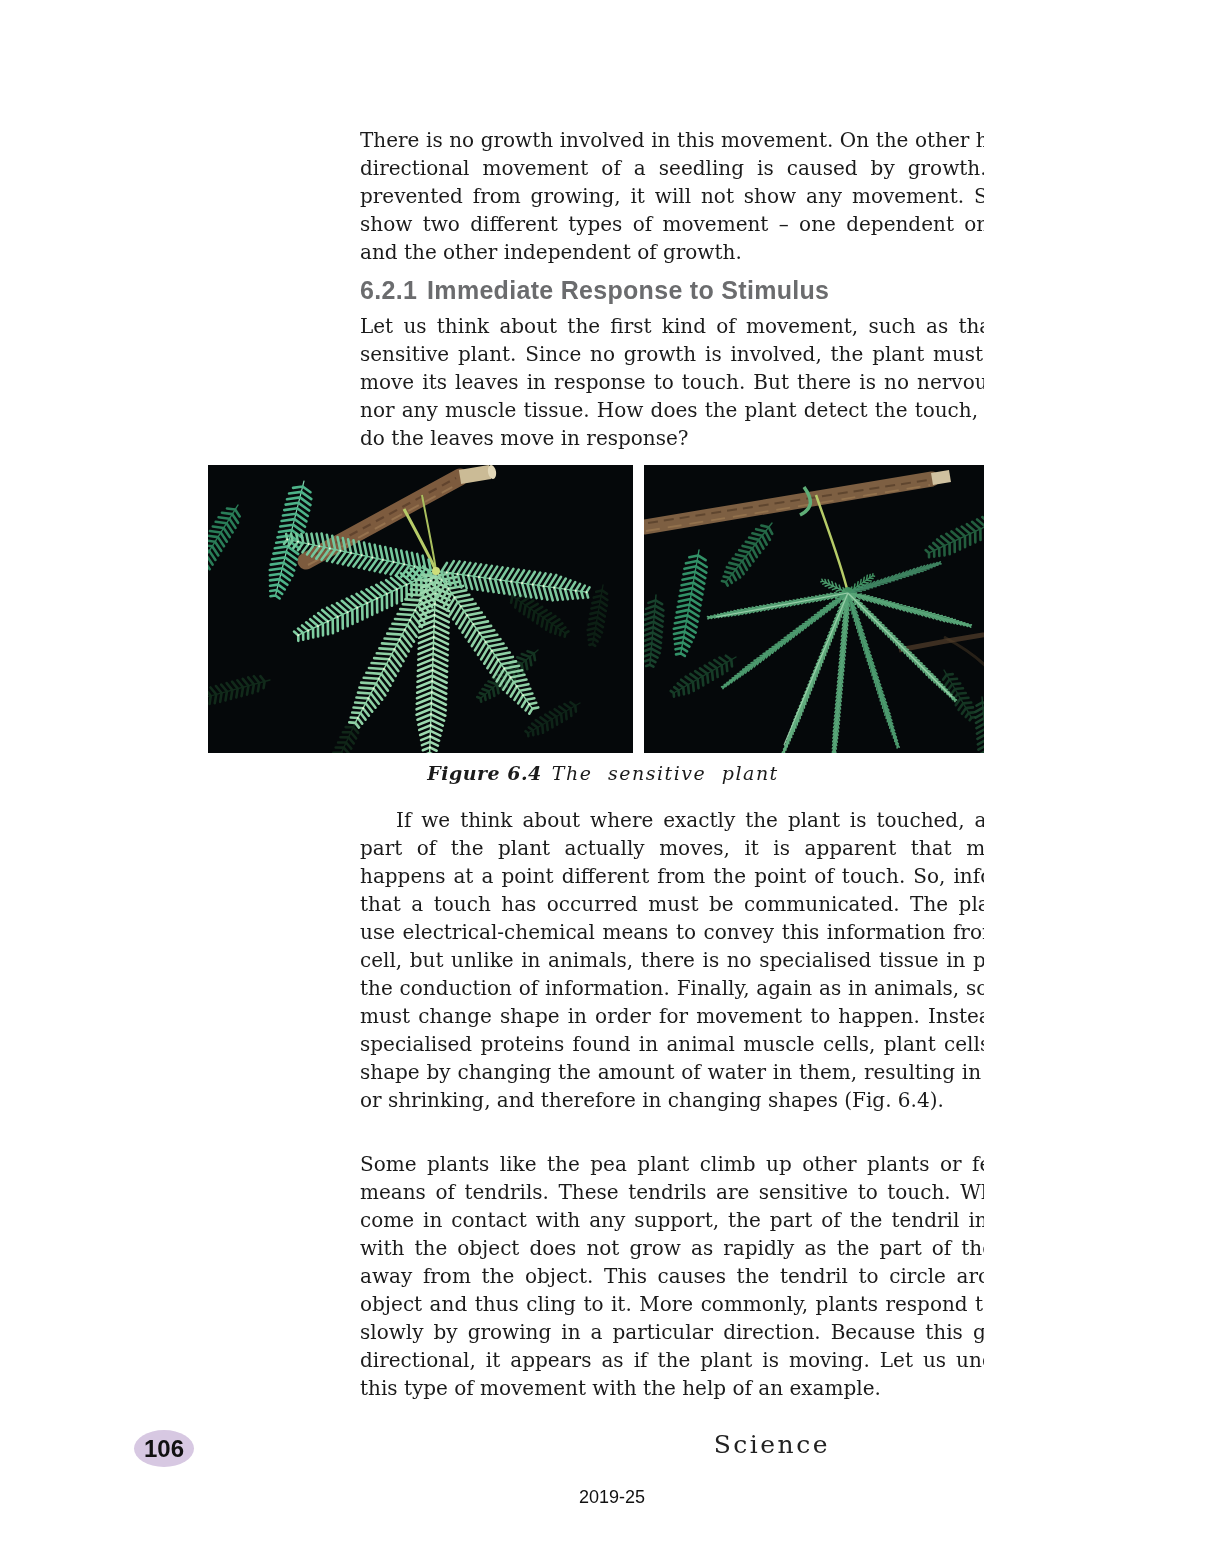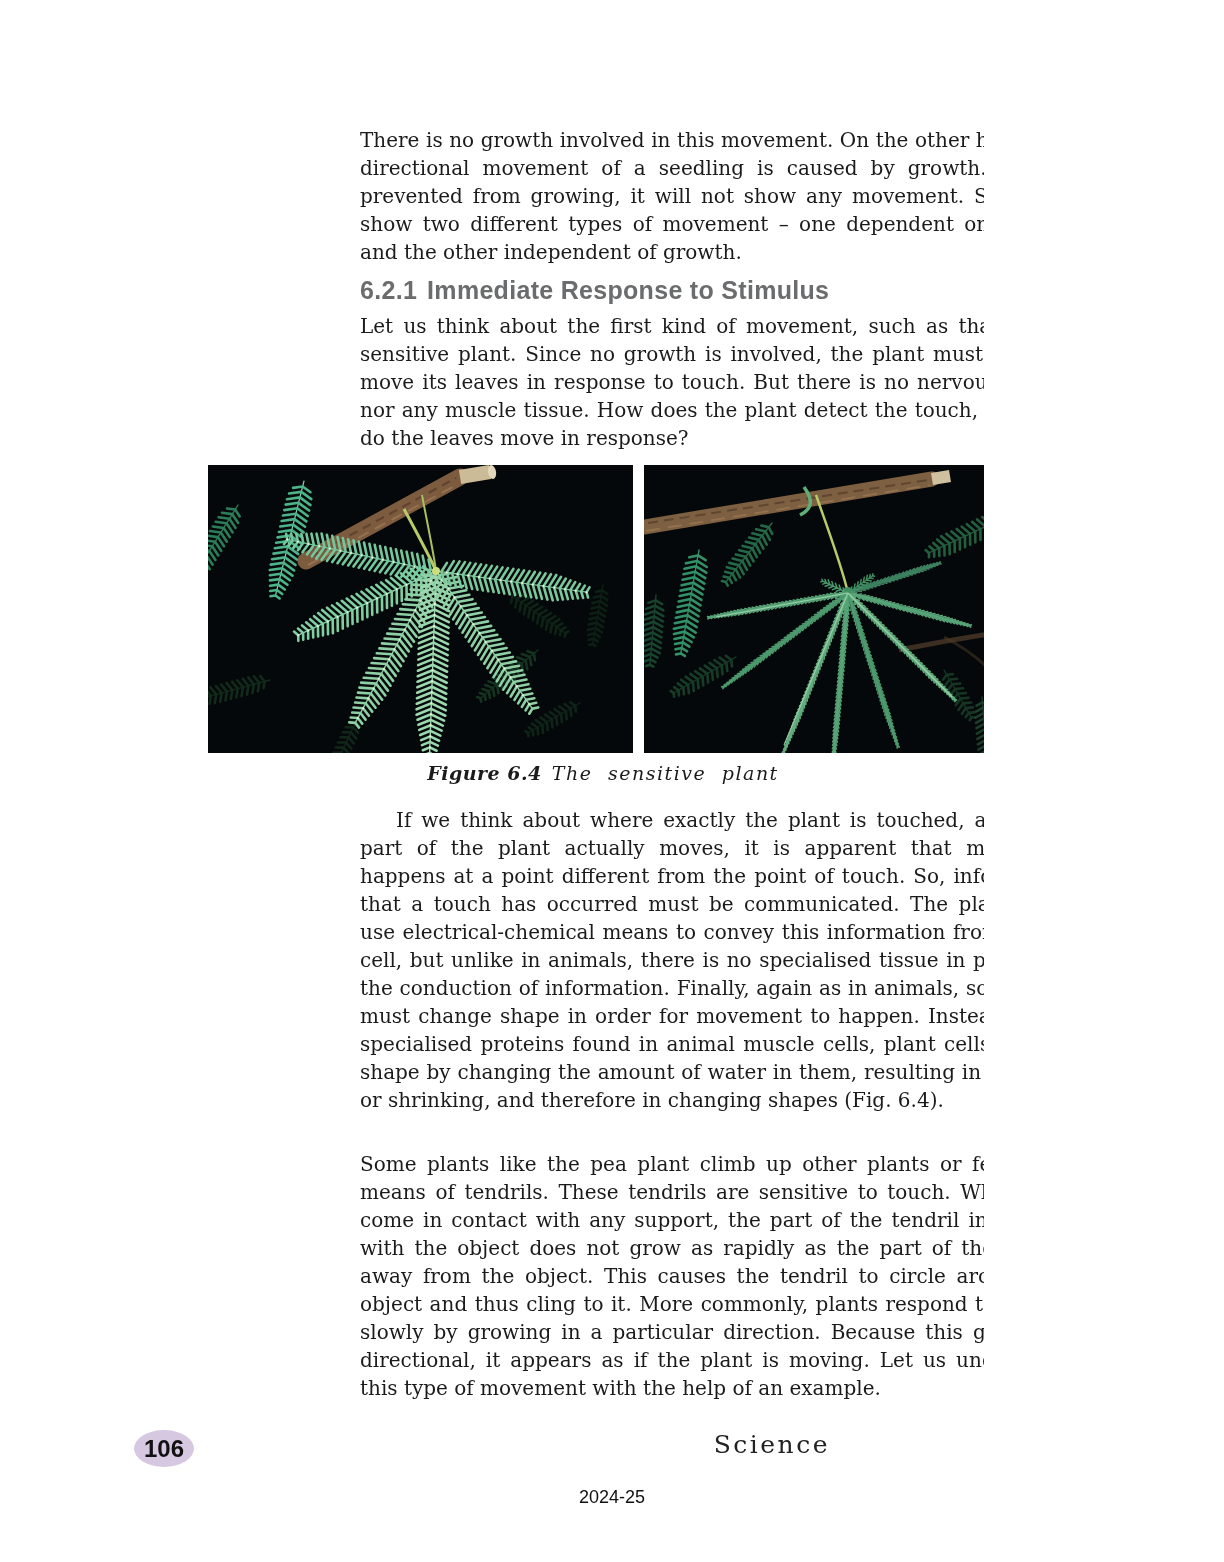--- a/index.html
+++ b/index.html
@@ -996,15 +996,15 @@
 
 
   <p class="body-para" style="top:1150px;">Some plants like the pea plant climb up other plants or fences by means of tendrils. These tendrils are sensitive to touch. When they come in contact with any support, the part of the tendril in contact with the object does not grow as rapidly as the part of the tendril away from the object. This causes the tendril to circle around the object and thus cling to it. More commonly, plants respond to stimuli slowly by growing in a particular direction. Because this growth is directional, it appears as if the plant is moving. Let us understand this type of movement with the help of an example.</p>
 
   <div class="badge" style="background: rgb(215, 200, 226);">
     <span>106</span>
   </div>
 
   <p class="running-title">Science</p>
 
-  <p class="edition">2024-25</p>
+  <p class="edition">2019-25</p>
 
 </div>
 
 </body></html>

